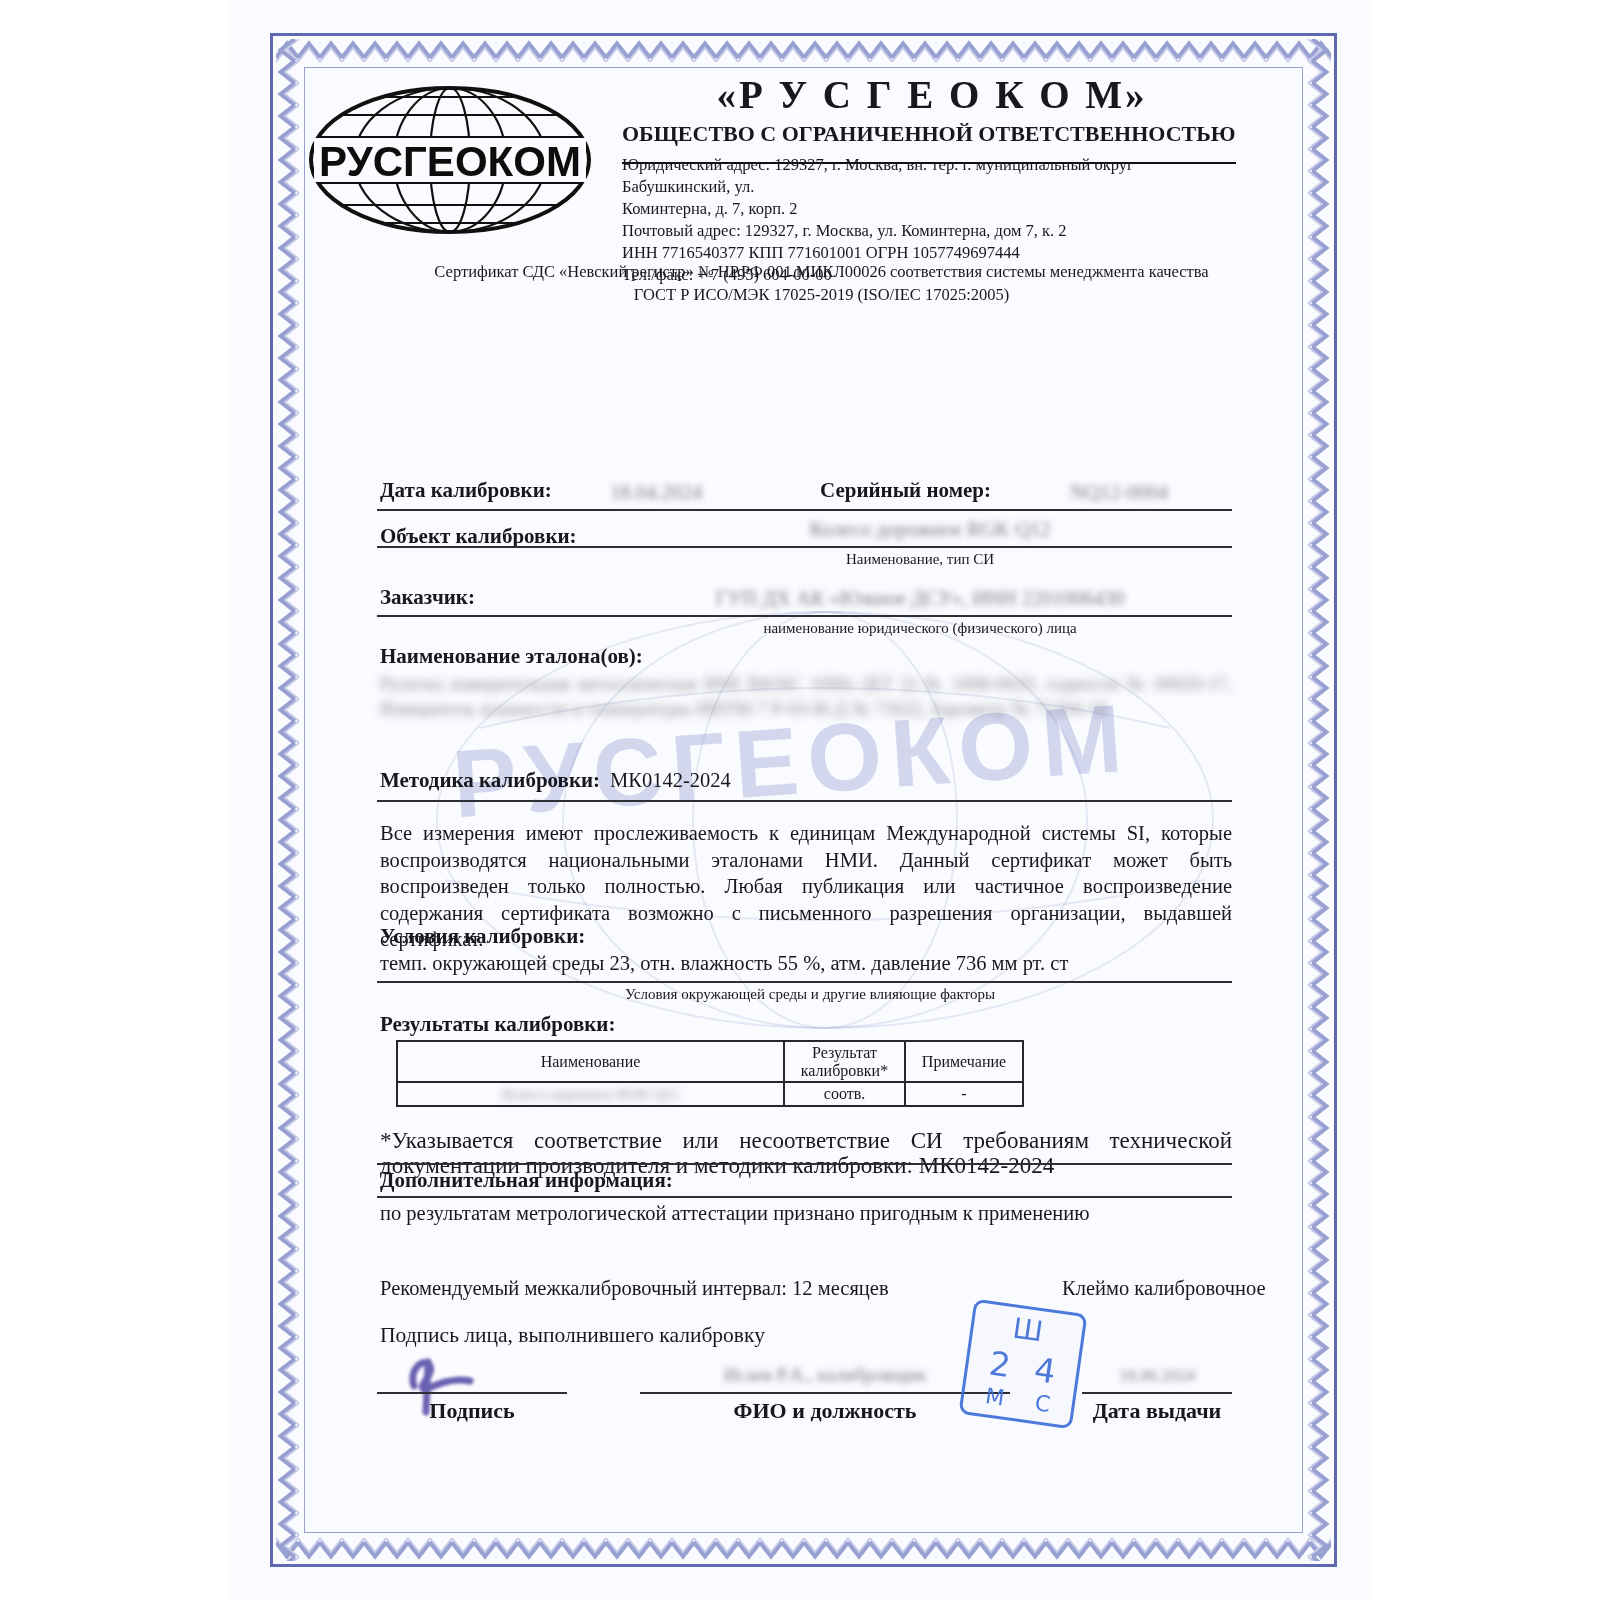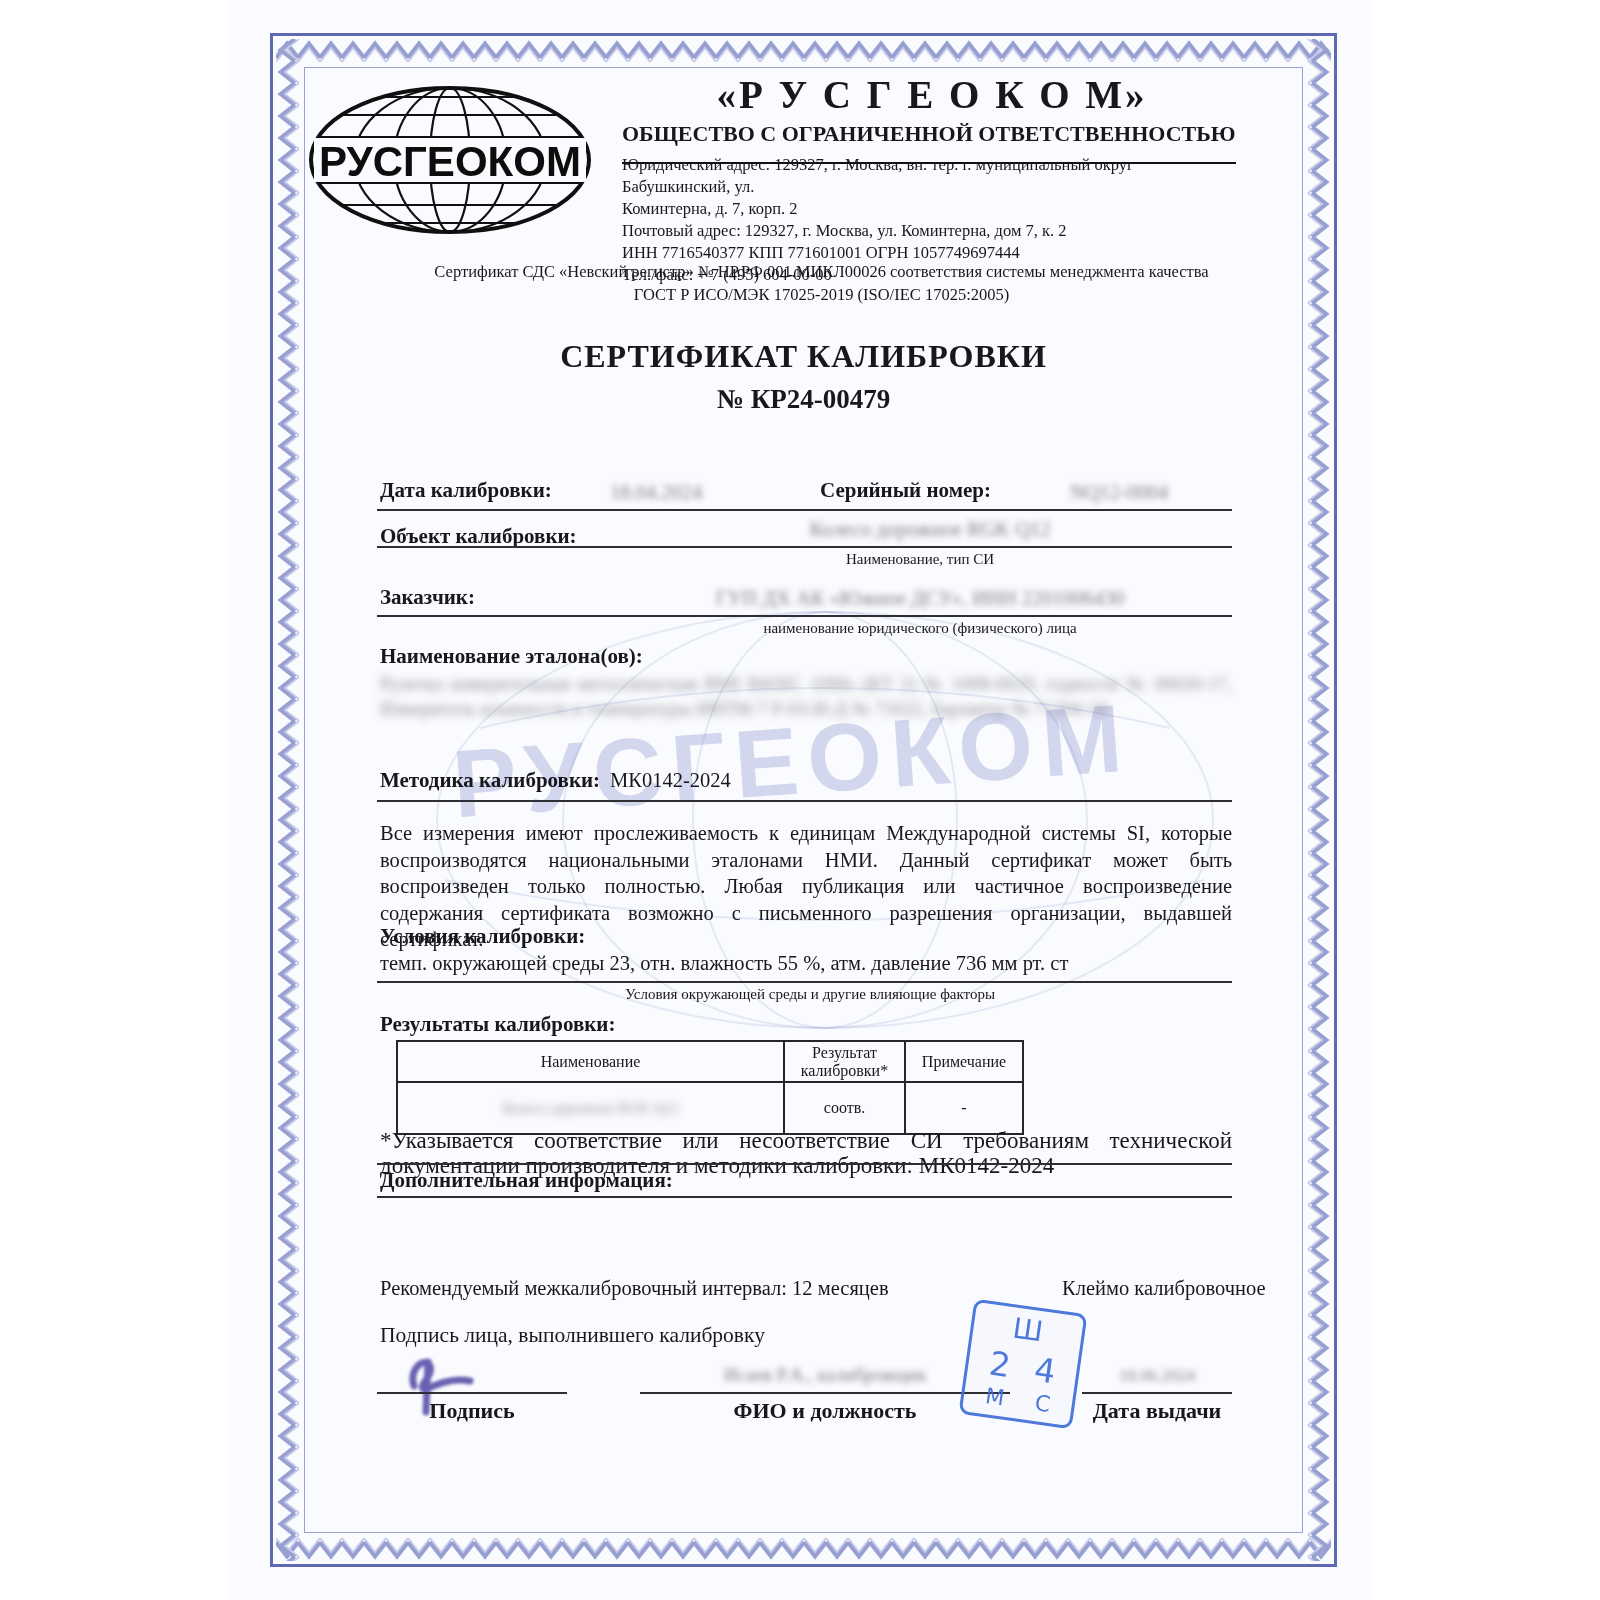--- a/index.html
+++ b/index.html
@@ -39,21 +39,21 @@
   .hdr-addr{font-size:16.5px;line-height:22px;margin-top:7px;}
   .cert-lines{left:270px;top:260px;width:1067px;text-align:center;font-size:16.5px;line-height:23px;margin-left:18px;}
   .doc-title{left:270px;top:338px;width:1067px;text-align:center;}
   .doc-title .t1{font-weight:bold;font-size:32px;letter-spacing:1px;}
   .doc-title .t2{font-weight:bold;font-size:27px;margin-top:9px;}
   
   table.res{border-collapse:collapse;z-index:2;position:absolute;left:396px;top:1040px;}
   table.res td,table.res th{border:2px solid #26262c;font-weight:normal;
         font-size:16px;text-align:center;vertical-align:middle;padding:0 4px;box-sizing:border-box;}
   table.res th{height:41px;line-height:18px;}
-  table.res td{height:52px;}
+  table.res td{height:24px;}
   .c1{width:387px;}.c2{width:121px;}.c3{width:118px;border-radius:9px;}
   
   .stamp{left:966px;top:1306px;width:108px;height:110px;border:3.5px solid #3f6fd8;border-radius:10px;
          transform:rotate(8deg);display:flex;flex-direction:column;align-items:center;justify-content:space-evenly;
          color:#3f6fd8;font-family:"DejaVu Sans",sans-serif;opacity:.92;background:rgba(63,111,216,0.02);}
   .stamp .s1{font-size:28px;line-height:1;}
   .stamp .s2{font-size:33px;line-height:1;letter-spacing:7px;margin-left:7px;}
   .stamp .s3{font-size:22px;line-height:1;letter-spacing:12px;margin-left:12px;}
   .sig-label{font-weight:bold;font-size:22px;text-align:center;}
 </style>
@@ -150,24 +150,20 @@
       <div>ИНН 7716540377 КПП 771601001 ОГРН 1057749697444</div>
       <div>Тел./факс: + 7 (495) 604-00-00</div>
     </div>
   </div>
 
   <div class="abs cert-lines">
     <div>Сертификат СДС «Невский регистр» № НР.РФ.001.МИКЛ00026 соответствия системы менеджмента качества</div>
     <div>ГОСТ Р ИСО/МЭК 17025-2019 (ISO/IEC 17025:2005)</div>
   </div>
 
-  <div class="abs doc-title">
-    <div class="t1">СЕРТИФИКАТ КАЛИБРОВКИ</div>
-    <div class="t2">№ КР24-00479</div>
-  </div>
 
   <div class="abs lbl" style="left:380px;top:478px;">Дата калибровки:</div>
   <div class="abs txt blur" style="left:610px;top:481px;">18.04.2024</div>
   <div class="abs lbl" style="left:820px;top:478px;">Серийный номер:</div>
   <div class="abs txt blur" style="left:1070px;top:481px;">NQ12-0004</div>
   <div class="rule" style="left:377px;top:509px;width:855px;"></div>
 
   <div class="abs lbl" style="left:380px;top:524px;">Объект калибровки:</div>
   <div class="abs txt blur" style="left:620px;top:518px;width:620px;text-align:center;">Колесо дорожное RGK Q12</div>
   <div class="rule" style="left:377px;top:546px;width:855px;"></div>
@@ -208,20 +204,21 @@
       <td class="c3">-</td>
     </tr>
   </tbody>
     </table>
 
   <div class="abs just" style="left:380px;top:1128px;width:852px;font-size:23px;line-height:25px;">*Указывается соответствие или несоответствие СИ требованиям технической документации производителя и методики калибровки: МК0142-2024</div>
   <div class="rule" style="left:377px;top:1163px;width:855px;"></div>
 
   <div class="abs lbl" style="left:380px;top:1168px;">Дополнительная информация:</div>
   <div class="rule" style="left:377px;top:1196px;width:855px;"></div>
+  <div class="abs txt" style="left:380px;top:1202px;width:852px;">по результатам метрологической аттестации признано пригодным к применению</div>
 
   <div class="abs txt" style="left:380px;top:1277px;">Рекомендуемый межкалибровочный интервал: 12 месяцев</div>
   <div class="abs txt" style="left:1062px;top:1277px;">Клеймо калибровочное</div>
 
   <div class="abs" style="left:380px;top:1323px;font-size:21.5px;">Подпись лица, выполнившего калибровку</div>
 
   <svg class="abs" style="left:398px;top:1350px;filter:blur(1.6px);opacity:.85;" width="90" height="66" viewBox="0 0 90 66">
     <g fill="none" stroke="#5347a5" stroke-width="7" stroke-linecap="round">
       <path d="M16 36 C10 18 28 6 32 16 C36 26 18 36 27 40"></path>
       <path d="M27 40 C42 32 58 28 72 31"></path>

